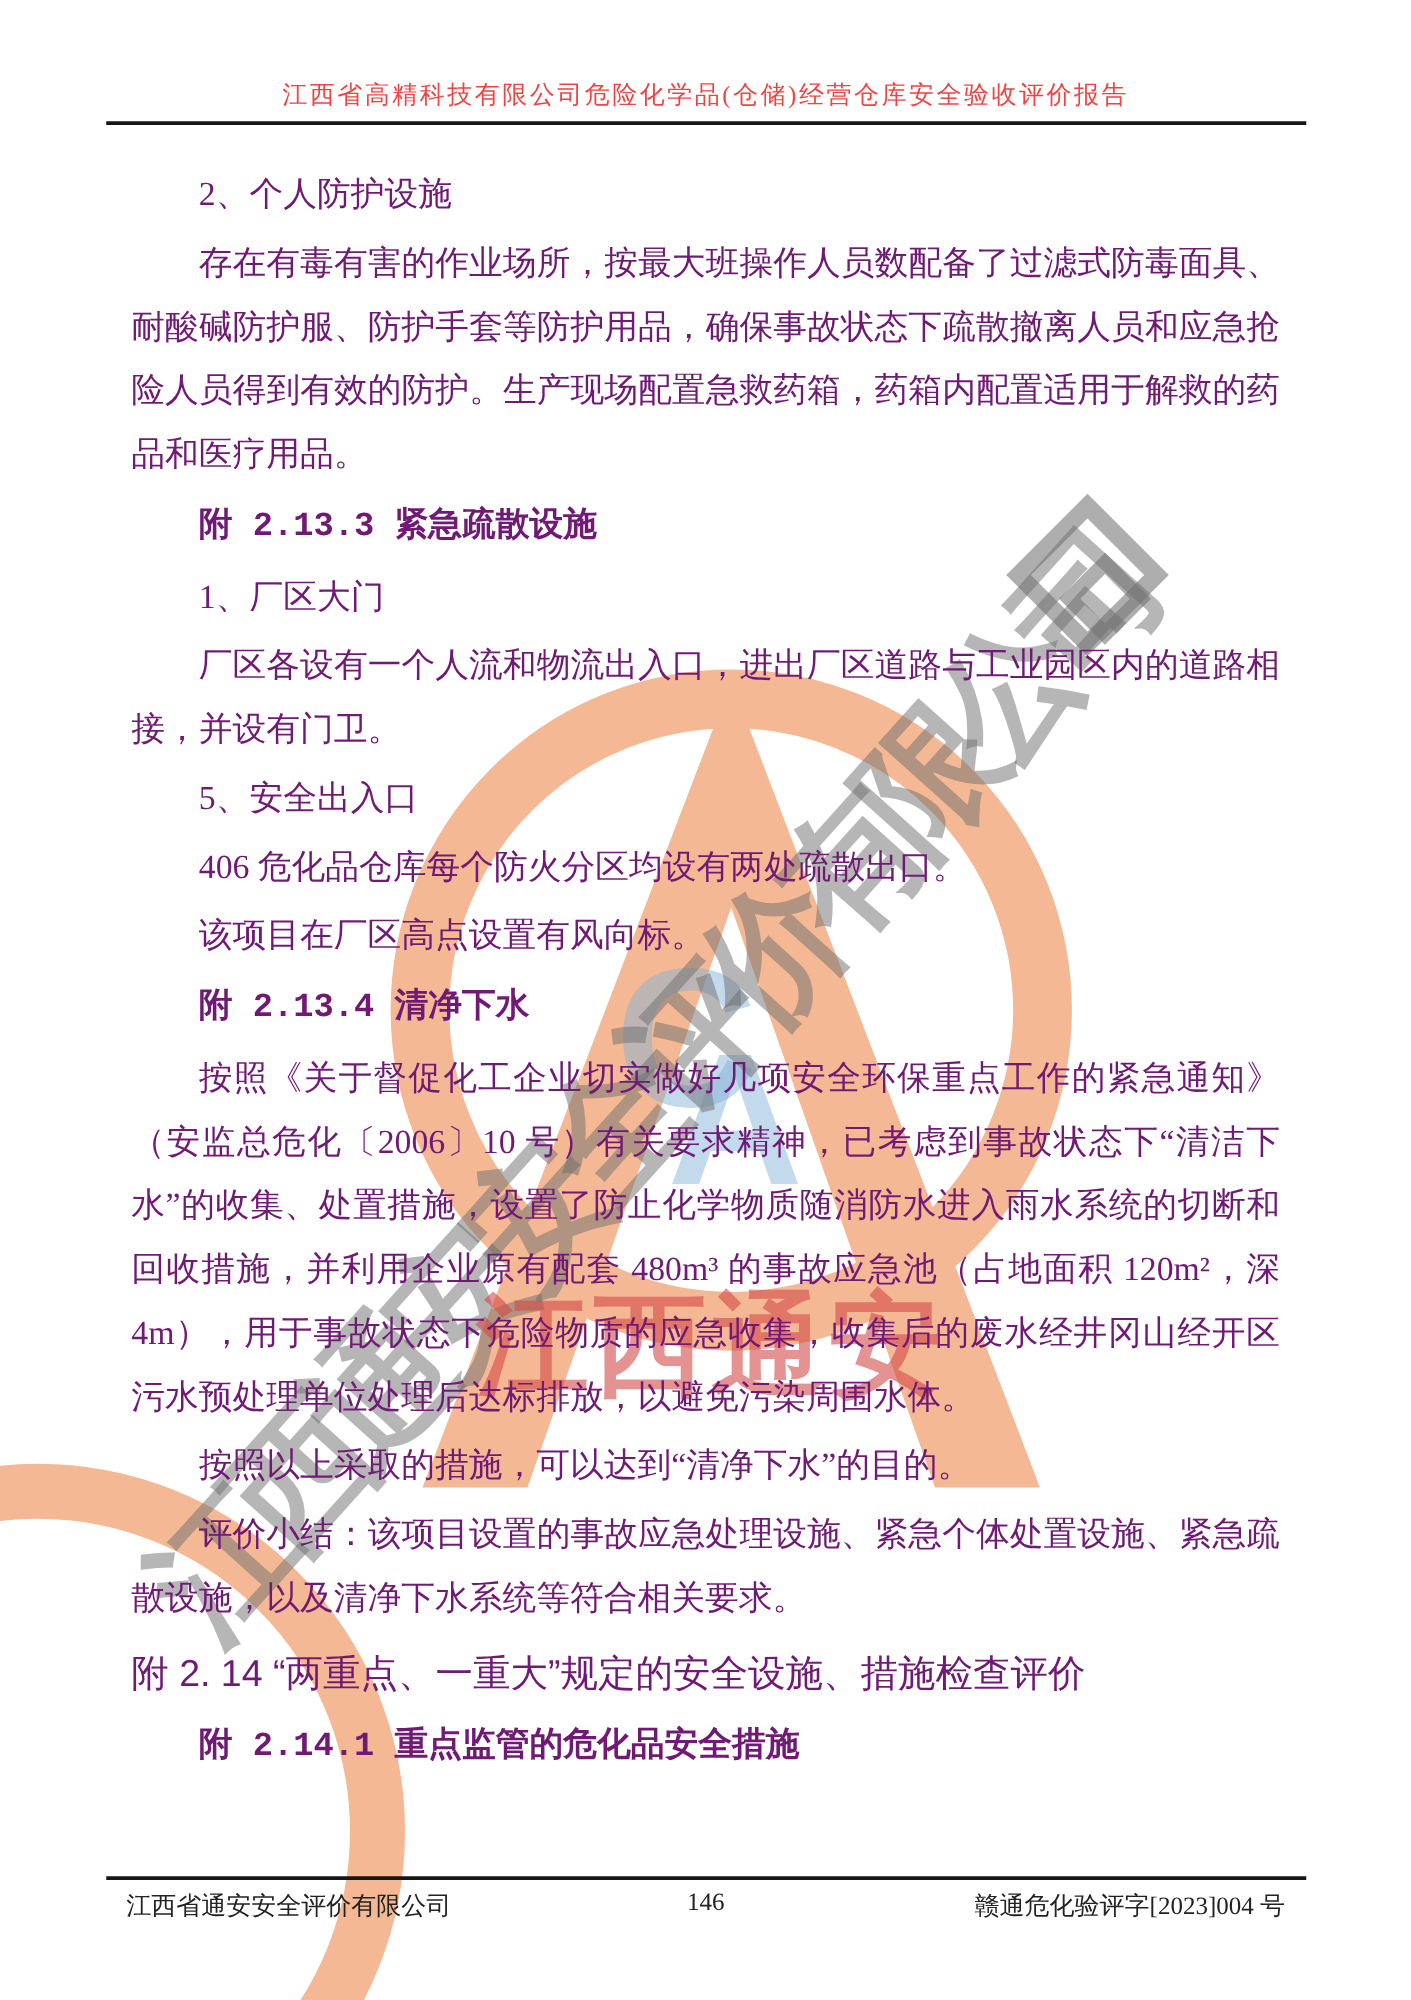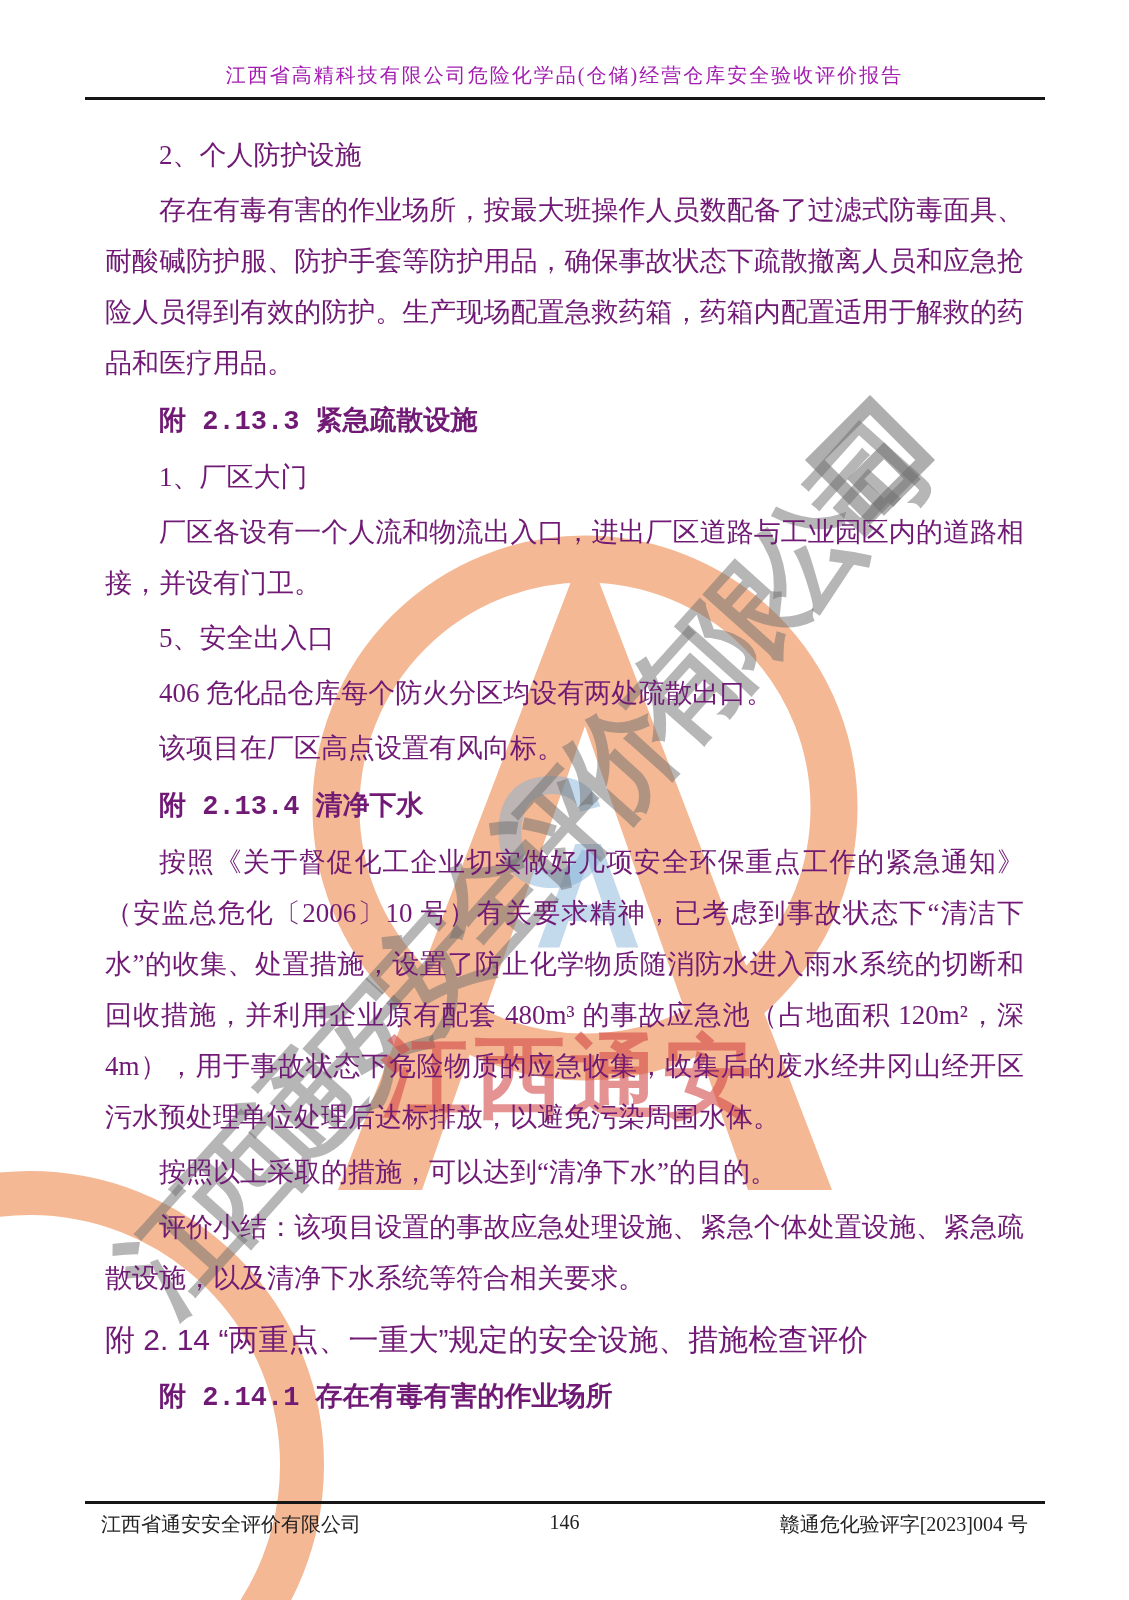--- a/index.html
+++ b/index.html
@@ -16,21 +16,21 @@
            transform:rotate(-48deg);font-family:"Liberation Sans","DejaVu Sans",sans-serif;
            font-weight:bold;font-size:112px;line-height:1;letter-spacing:-18px;
            color:rgba(110,110,110,0.50);white-space:nowrap;}
   .wm-red{position:absolute;left:381px;top:1028px;font-size:90px;line-height:1.1;
            font-weight:bold;letter-spacing:4px;color:rgba(211,73,73,0.60);
            font-family:"Liberation Serif","DejaVu Serif",serif;white-space:nowrap;}
   .wm-svg{position:absolute;left:0;top:0;}
 
   
   .header-title{position:absolute;top:62px;left:0;width:100%;text-align:center;
-           font-size:20px;letter-spacing:2px;color:#a21caf;z-index:2;}
+           font-size:20px;letter-spacing:2px;color:#ef4444;z-index:2;}
   .header-rule{position:absolute;top:97px;left:85px;width:960px;height:3px;
            background:#161616;z-index:2;}
   .footer-rule{position:absolute;top:1501px;left:85px;width:960px;height:3px;
            background:#161616;z-index:2;}
   .footer{position:absolute;top:1511px;left:101px;width:927px;display:flex;
            font-size:20px;color:#222;z-index:2;}
   .footer .fl{flex:1;text-align:left;}
   .footer .fc{flex:1;text-align:center;}
   .footer .fr{flex:1;text-align:right;}
 
@@ -81,21 +81,21 @@
       <div class="line sub">1、厂区大门</div>
       <div class="line para">厂区各设有一个人流和物流出入口，进出厂区道路与工业园区内的道路相接，并设有门卫。</div>
       <div class="line sub">5、安全出入口</div>
       <div class="line para">406 危化品仓库每个防火分区均设有两处疏散出口。</div>
       <div class="line para">该项目在厂区高点设置有风向标。</div>
       <div class="line h3">附 2.13.4 清净下水</div>
       <div class="line para">按照《关于督促化工企业切实做好几项安全环保重点工作的紧急通知》（安监总危化〔2006〕10 号）有关要求精神，已考虑到事故状态下“清洁下水”的收集、处置措施，设置了防止化学物质随消防水进入雨水系统的切断和回收措施，并利用企业原有配套 480m³ 的事故应急池（占地面积 120m²，深 4m），用于事故状态下危险物质的应急收集，收集后的废水经井冈山经开区污水预处理单位处理后达标排放，以避免污染周围水体。</div>
       <div class="line para">按照以上采取的措施，可以达到“清净下水”的目的。</div>
       <div class="line para">评价小结：该项目设置的事故应急处理设施、紧急个体处置设施、紧急疏散设施，以及清净下水系统等符合相关要求。</div>
       <div class="line h2">附 2. 14 “两重点、一重大”规定的安全设施、措施检查评价</div>
-      <div class="line h3">附 2.14.1 存在有毒有害的作业场所</div>
+      <div class="line h3">附 2.14.1 重点监管的危化品安全措施</div>
     </div>
 
   <div class="footer-rule"></div>
   <div class="footer">
     <span class="fl">江西省通安安全评价有限公司</span>
     <span class="fc">146</span>
     <span class="fr">赣通危化验评字[2023]004 号</span>
   </div>
 
 </div>

